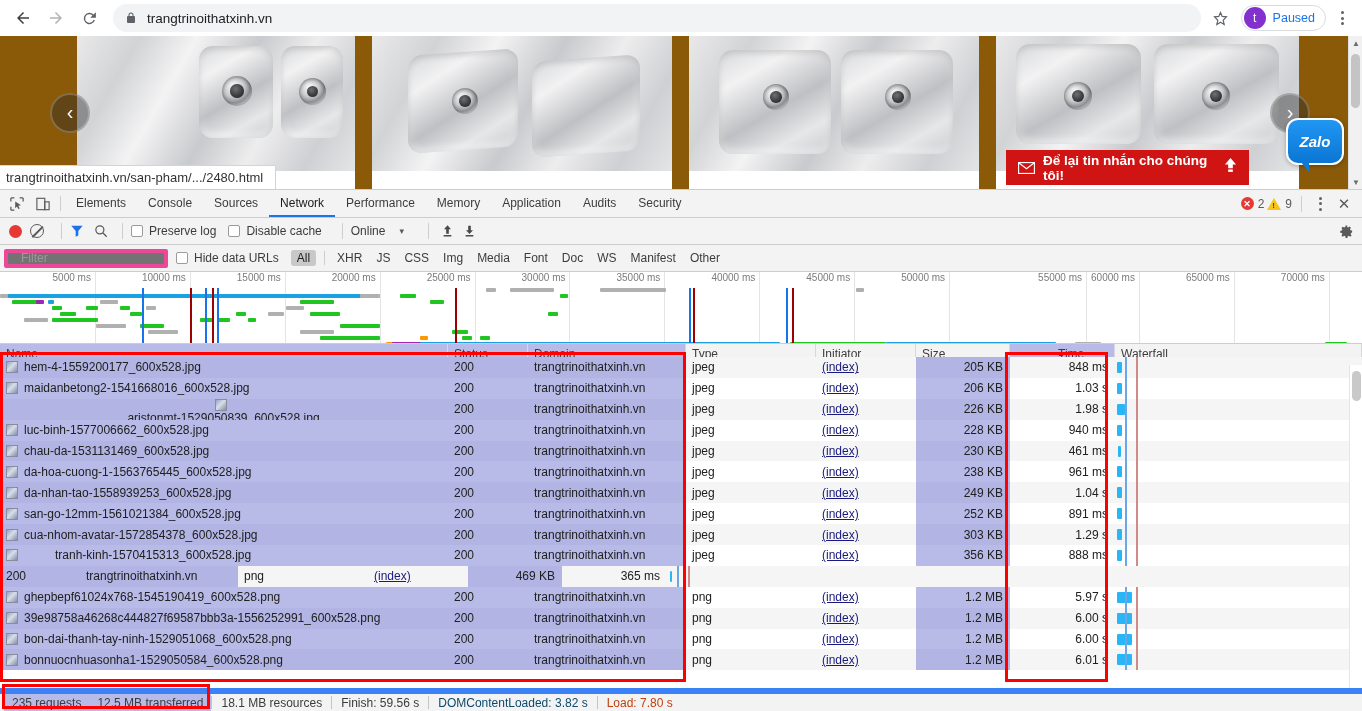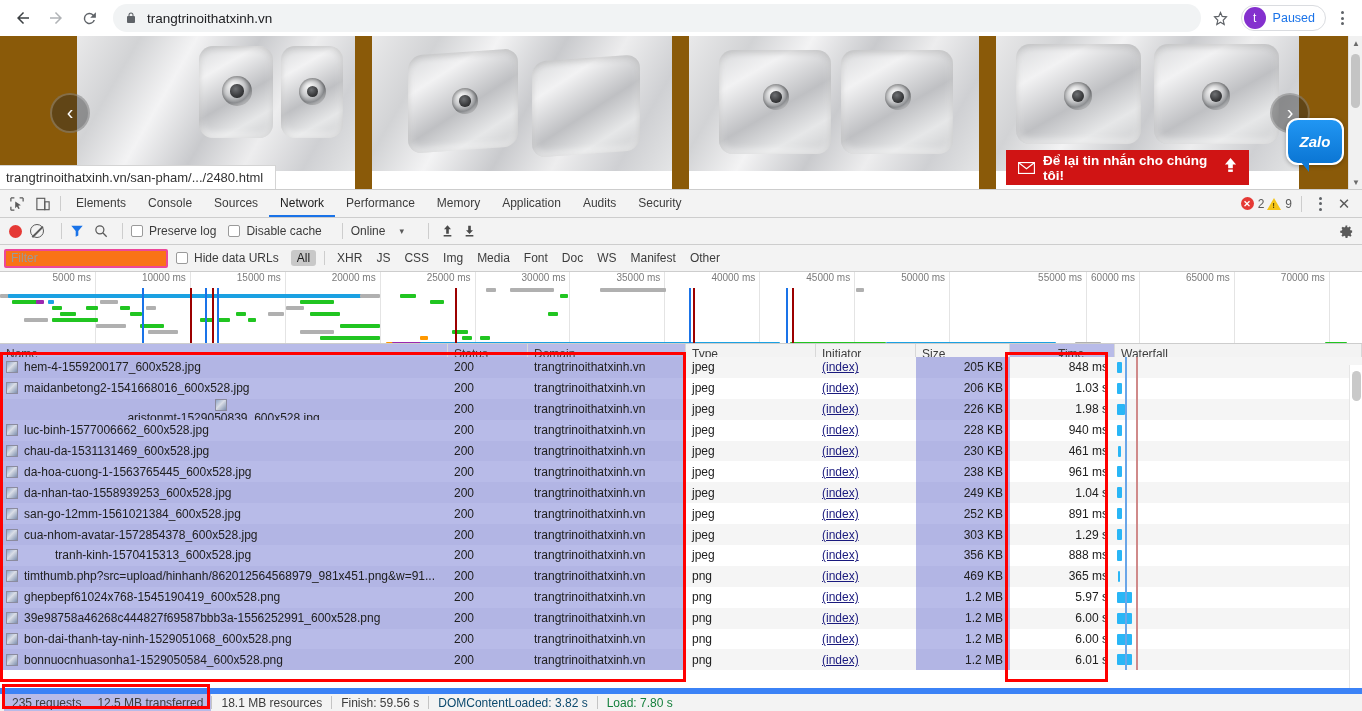--- a/index.html
+++ b/index.html
@@ -280,25 +280,25 @@
   .dt-filterbar {
     height: 27px;
     display: flex; align-items: center;
     background: #f3f3f3;
     border-bottom: 1px solid #cdcdcd;
     font-size: 12px; color: #3c3c3c;
   }
   .filter-input {
     width: 164px; height: 19px;
     margin: 0 8px 0 4px;
-    border: 2px solid #ec4899;
-    background: #f97316;
+    border: 4px solid #ec4899;
+    background: #737373;
     border-radius: 2px;
     font-size: 12px;
-    padding: 0 5px;
+    padding: 0 13px;
     color: #202020;
     font-family: "Liberation Sans", sans-serif;
   }
   .filter-input::placeholder { color: #9a9a9a; }
   .chip { padding: 1px 6px; border-radius: 3px; margin-right: 2px; white-space:nowrap;}
   .chip.active { background: #c8c8c8; color: #202020; }
   .chip-sep { width:1px;height:14px;background:#cdcdcd;margin:0 6px;}
 
   
   .overview {
@@ -373,21 +373,21 @@
     background: #f3f3f3;
     border-top: 6px solid #3b82f6;
     display: flex; align-items: center;
     font-size: 12px; color: #3c3c3c;
     padding-left: 4px;
   }
   .sb-item { padding: 0 9px; white-space: nowrap; }
   .sb-item.hl { background: #b8bbe8; padding: 2px 8px; }
   .sb-div { width:1px;height:13px;background:#c4c4c4; }
   .sb-item.blue { color: #0c4a6e; }
-  .sb-item.red { color: #15803d; text-align: right; }
+  .sb-item.red { color: #c2410c; text-align: right; }
 
   .table-scrollbar{
     position:absolute; right:0; top:21px; bottom:0; width:13px;
     background:#fff; border-left:1px solid #e6e6e6;
   }
   .table-scrollbar .tthumb{
     position:absolute; left:2px; top:6px; width:9px; height:30px;
     background:#c9c9c9; border-radius:5px;
   }
 </style>
@@ -920,24 +920,20 @@
           </div>
           <div class="cell num sel" style="width: 94px;">356 KB</div>
           <div class="cell num" style="width: 105px;">888 ms</div>
           <div class="wf-cell">
             <div class="wf-bar" style="left: 2px; width: 5px;"></div>
             <div class="wf-line" style="left: 10px; background: rgb(106, 166, 232);"></div>
             <div class="wf-line" style="left: 21px; background: rgb(208, 138, 138);"></div>
           </div>
         </div>
         <div class="row even">
-          <div class="cell  sel" style="width: 448px;">
-            <span class="favicon"></span>
-            <span>timthumb.php?src=upload/hinhanh/862012564568979_981x451.png&amp;w=91...</span>
-          </div>
           <div class="cell  sel" style="width: 80px;">200</div>
           <div class="cell  sel" style="width: 158px;">trangtrinoithatxinh.vn</div>
           <div class="cell " style="width: 130px;">png</div>
           <div class="cell " style="width: 100px;">
             <span class="initiator-link">(index)</span>
           </div>
           <div class="cell num sel" style="width: 94px;">469 KB</div>
           <div class="cell num" style="width: 105px;">365 ms</div>
           <div class="wf-cell">
             <div class="wf-bar" style="left: 3px; width: 2px;"></div>

